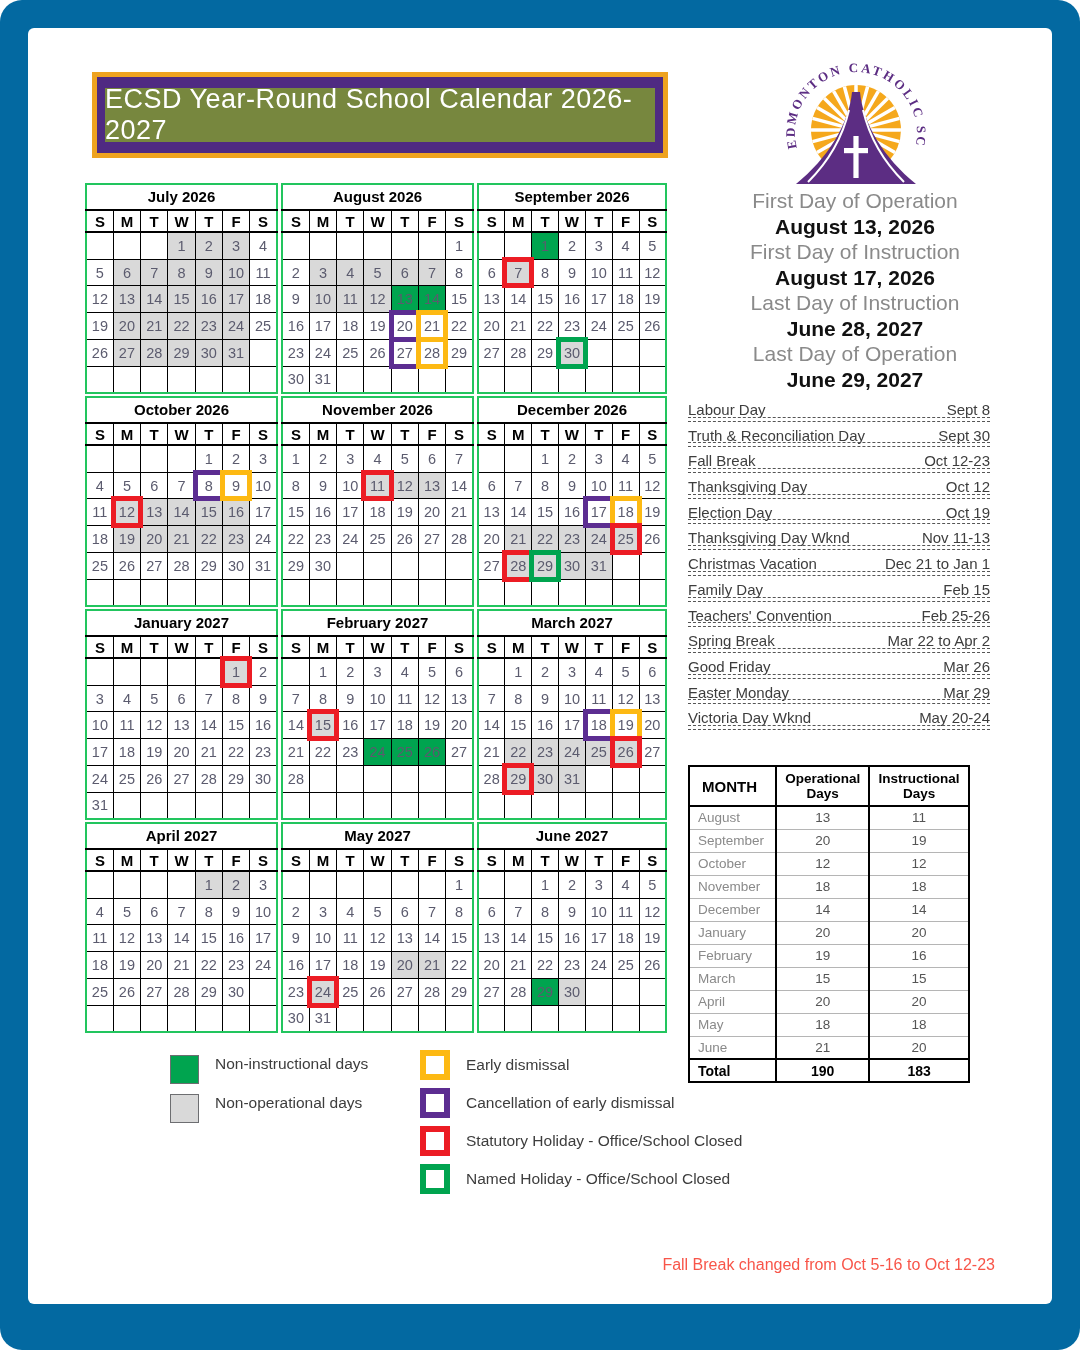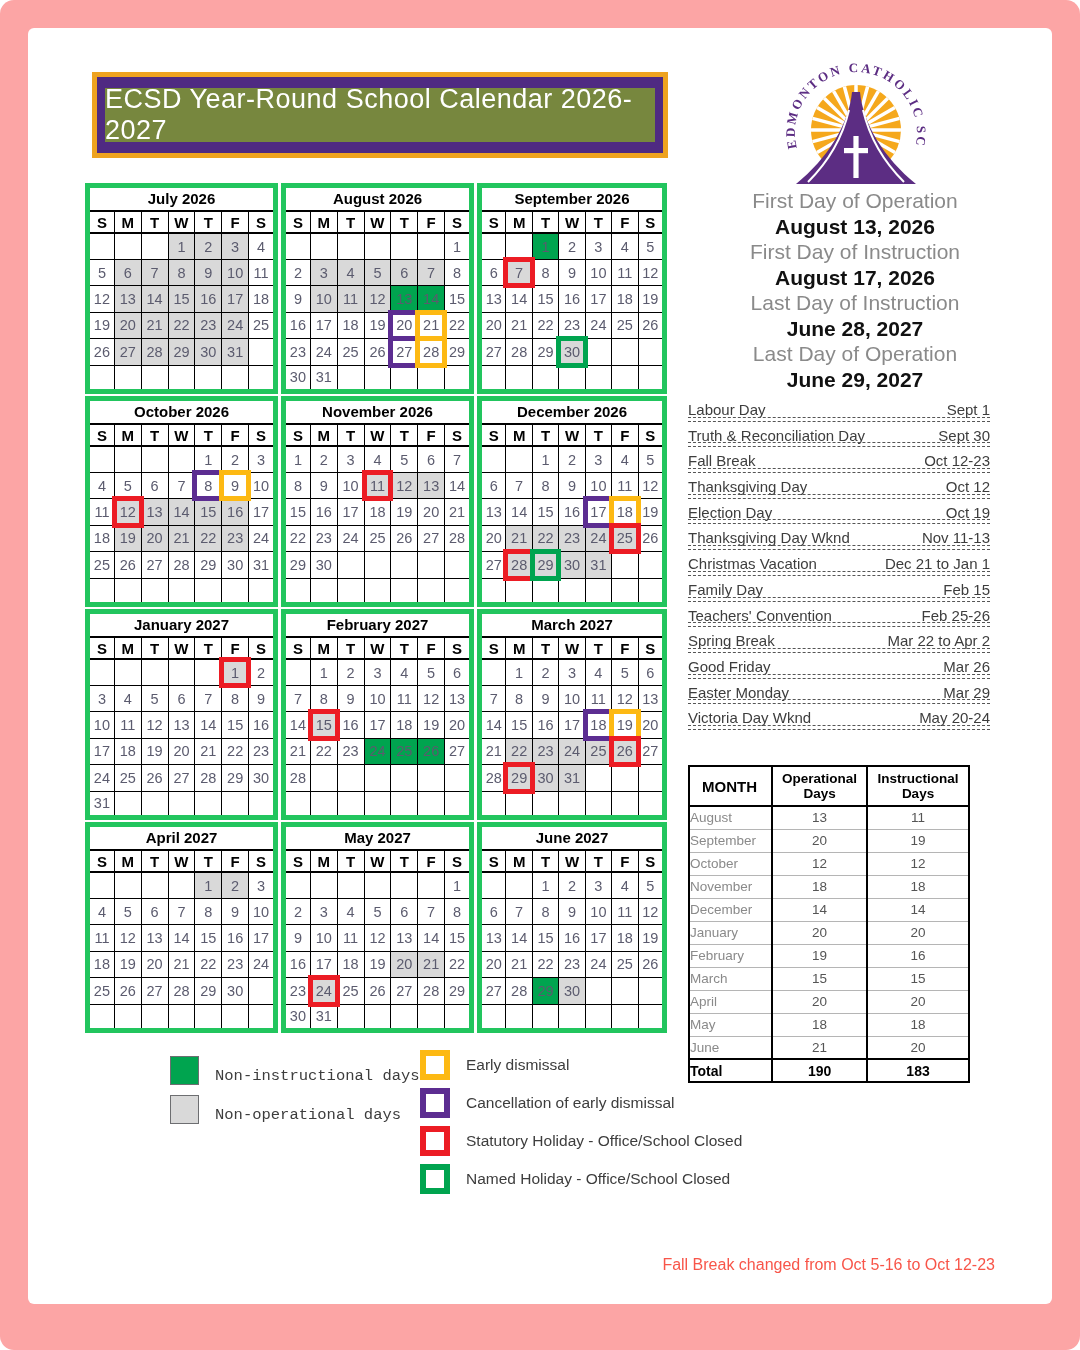--- a/index.html
+++ b/index.html
@@ -1,37 +1,37 @@
 <!DOCTYPE html>
 <html><head>
 <meta charset="utf-8">
 <style>
   * { margin:0; padding:0; box-sizing:border-box; }
   html,body { width:1080px; height:1350px; background:#fff; font-family:"Liberation Sans", sans-serif; }
-  .frame { position:relative; width:1080px; height:1350px; background:#fca5a5; border-radius:14px; overflow:hidden; }
+  .frame { position:relative; width:1080px; height:1350px; background:#0369a1; border-radius:22px; overflow:hidden; }
   .page { position:absolute; left:28px; top:28px; width:1024px; height:1276px; background:#fff; border-radius:6px; }
 
   
   .banner { position:absolute; left:64px; top:44px; width:576px; height:86px;
             border:5px solid #efa320; background:#4f2a82; padding:11px 8px; }
   .banner-inner { width:100%; height:100%; background:#77873e; display:flex; align-items:center; justify-content:center; }
   .banner-inner span { color:#fff; font-size:27px; letter-spacing:.5px; }
 
   
   .logo { position:absolute; left:718px; top:30px; width:220px; height:138px; }
 
   
   .key-dates { position:absolute; left:655px; top:160px; width:344px; text-align:center; }
   .kd-label { color:#8a8a8a; font-size:21px; line-height:26px; }
   .kd-date  { color:#111; font-weight:bold; font-size:21px; line-height:25px; }
 
   
   .months-grid { position:absolute; left:57px; top:155px; width:585px;
                  display:grid; grid-template-columns:193px 193px 190px; grid-auto-rows:211px; column-gap:3px; row-gap:2px; }
-  table.month { width:100%; border-collapse:collapse; border:5px solid #22c55e; table-layout:fixed; background:#fff; }
+  table.month { width:100%; border-collapse:collapse; border:2px solid #22c55e; table-layout:fixed; background:#fff; }
   table.month th.mt { border-bottom:2px solid #000; font-size:15px; font-weight:bold; color:#000; height:25px; text-align:center; }
   table.month th.dh { border:1px solid #000; border-bottom:2px solid #000; font-size:15px; font-weight:bold; height:22px; text-align:center; }
   table.month td { position:relative; border:1px solid #000; height:26px; text-align:center; vertical-align:middle; }
   table.month td span { font-size:14.5px; color:#5b5b6e; position:relative; z-index:3; }
   td.f-grey  { background:#d9d9d9; }
   td.f-green { background:#00a44f; }
   td.f-green span { color:#234d33; }
   td.b-red::after, td.b-yellow::after, td.b-purple::after, td.b-greenbox::after {
     content:""; position:absolute; inset:-3px; border:5px solid; z-index:2; pointer-events:none; }
   td.b-red::after      { border-color:#ec1c24; }
@@ -46,29 +46,29 @@
                  border-top:1px dashed #555; border-bottom:1px dashed #555; }
   .h-name { font-size:15px; color:#3d3d3d; }
   .h-date { font-size:15px; color:#3d3d3d; }
 
   
   .counts { position:absolute; left:660px; top:737px; }
   table.counts-t { border-collapse:collapse; border:2px solid #000; width:282px; background:#fff; }
   table.counts-t th { border:2px solid #000; font-size:13.5px; color:#000; padding:4px 2px; height:40px; }
   table.counts-t th.mh { text-align:left; padding-left:12px; font-size:15px; }
   table.counts-t td { border-left:2px solid #000; border-right:2px solid #000; border-top:1px solid #b5b5b5; height:23px; font-size:13.5px; }
-  table.counts-t td.mn { color:#8a8a8a; text-align:left; }
+  table.counts-t td.mn { color:#8a8a8a; text-align:left; padding-left:8px; }
   table.counts-t td.num { text-align:center; color:#555; }
   table.counts-t tr.total td { border-top:2px solid #000; font-weight:bold; color:#000; font-size:14px; }
   table.counts-t tr.total td.mn { color:#000; }
 
   
   .legend-fills { position:absolute; left:142px; top:1027px; }
   .legend-boxes { position:absolute; left:392px; top:1022px; }
-  .lrow { display:flex; align-items:flex-end; margin-bottom:9px; height:30px;font-family:Liberation Mono, monospace; }
+  .lrow { display:flex; align-items:flex-start; margin-bottom:9px; height:30px; }
   .lrow-b { display:flex; align-items:center; margin-bottom:8px; height:30px; }
   .sw-fill { width:29px; height:29px; margin-right:16px; border:1.5px solid #6d6e71; }
   .sw-box  { width:30px; height:30px; margin-right:16px; border:6px solid; background:#fff; }
   .l-label { font-size:15.5px; color:#3d3d3d; }
 
   
   .footer-bar { position:absolute; left:57px; top:1190px; width:910px; height:34px;
                 border:3px solid #efa320; background:#4f2a82; display:flex; }
   .fb-left  { flex:0 0 580px; border-right:3px solid #efa320; display:flex; align-items:center; justify-content:center; }
   .fb-right { flex:1; display:flex; align-items:center; padding-left:30px; }
@@ -983,21 +983,21 @@
               <td class=""><span></span></td>
               <td class=""><span></span></td>
             </tr>
           </tbody>
         </table>
       </div>
 
     <div class="holidays">
         <div class="hrow">
           <span class="h-name">Labour Day</span>
-          <span class="h-date">Sept 1</span>
+          <span class="h-date">Sept 8</span>
         </div>
         <div class="hrow">
           <span class="h-name">Truth &amp; Reconciliation Day</span>
           <span class="h-date">Sept 30</span>
         </div>
         <div class="hrow">
           <span class="h-name">Fall Break</span>
           <span class="h-date">Oct 12-23</span>
         </div>
         <div class="hrow">

